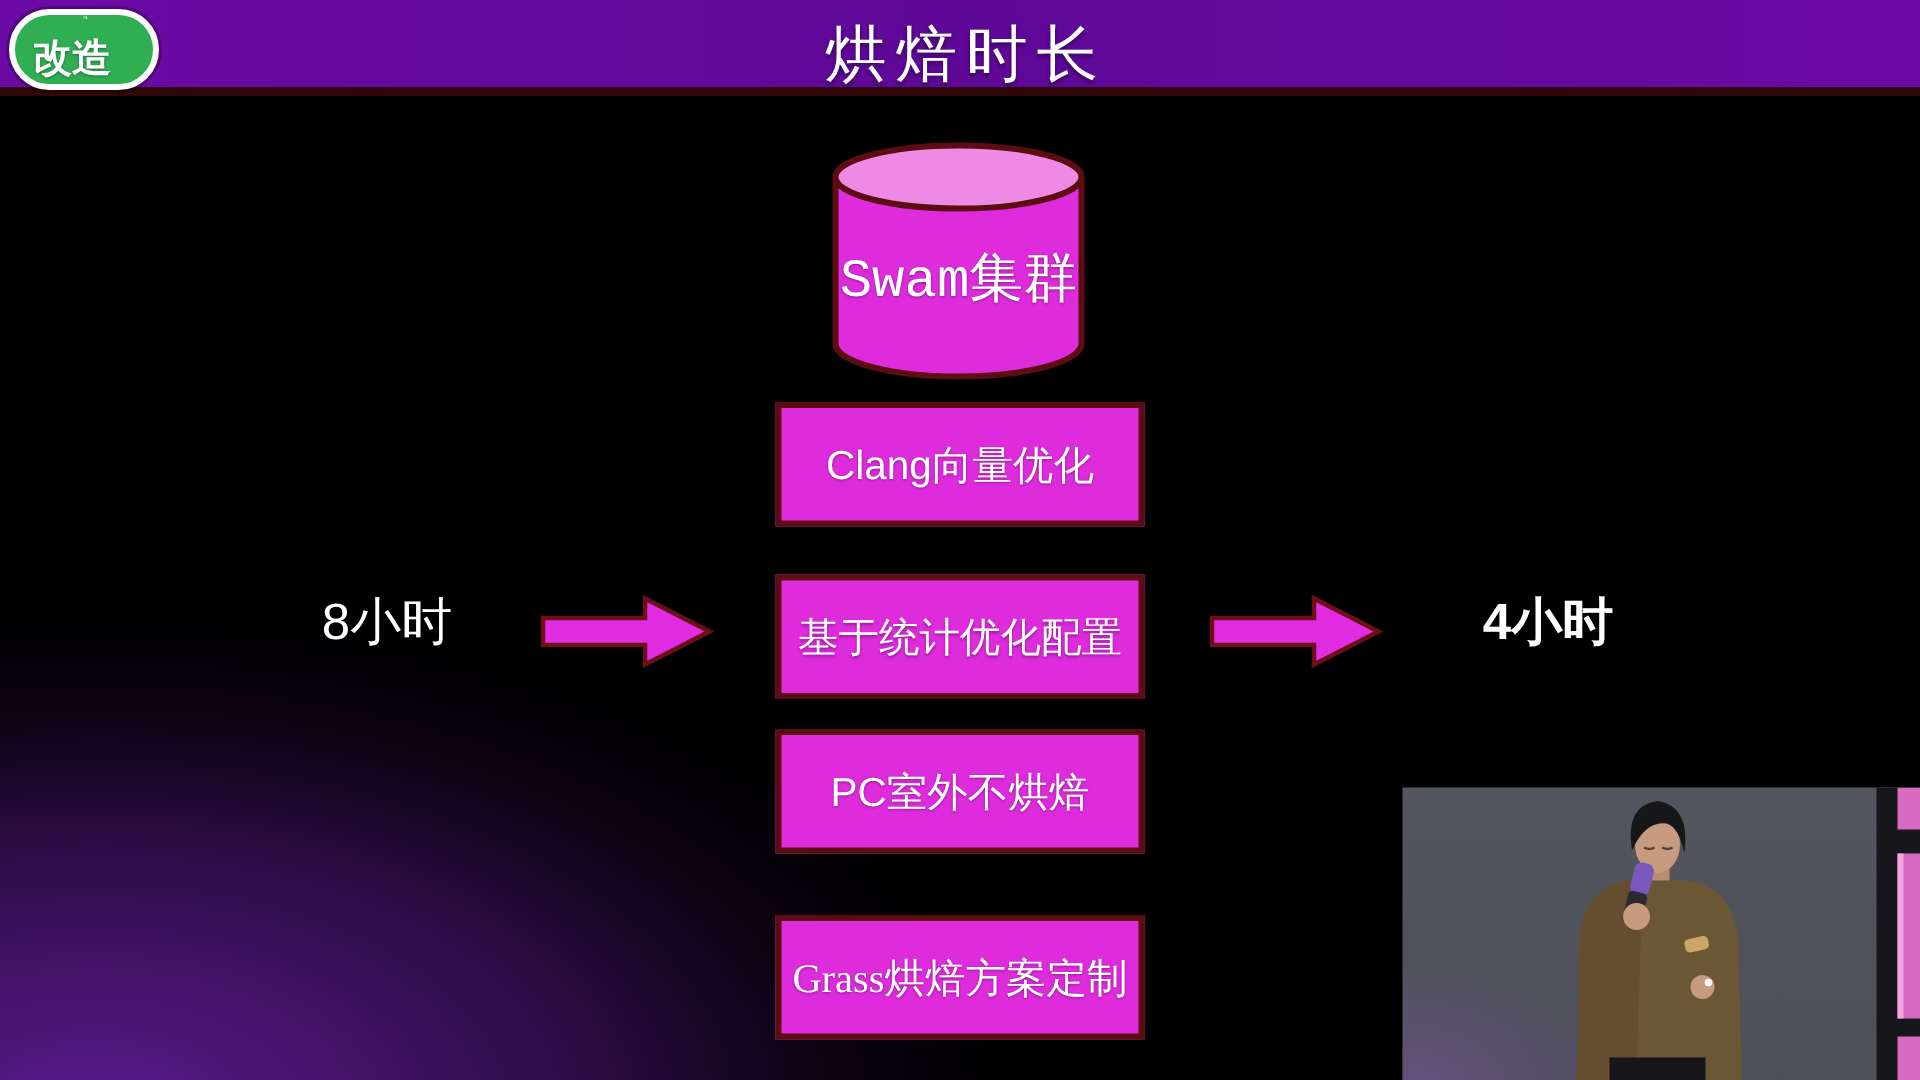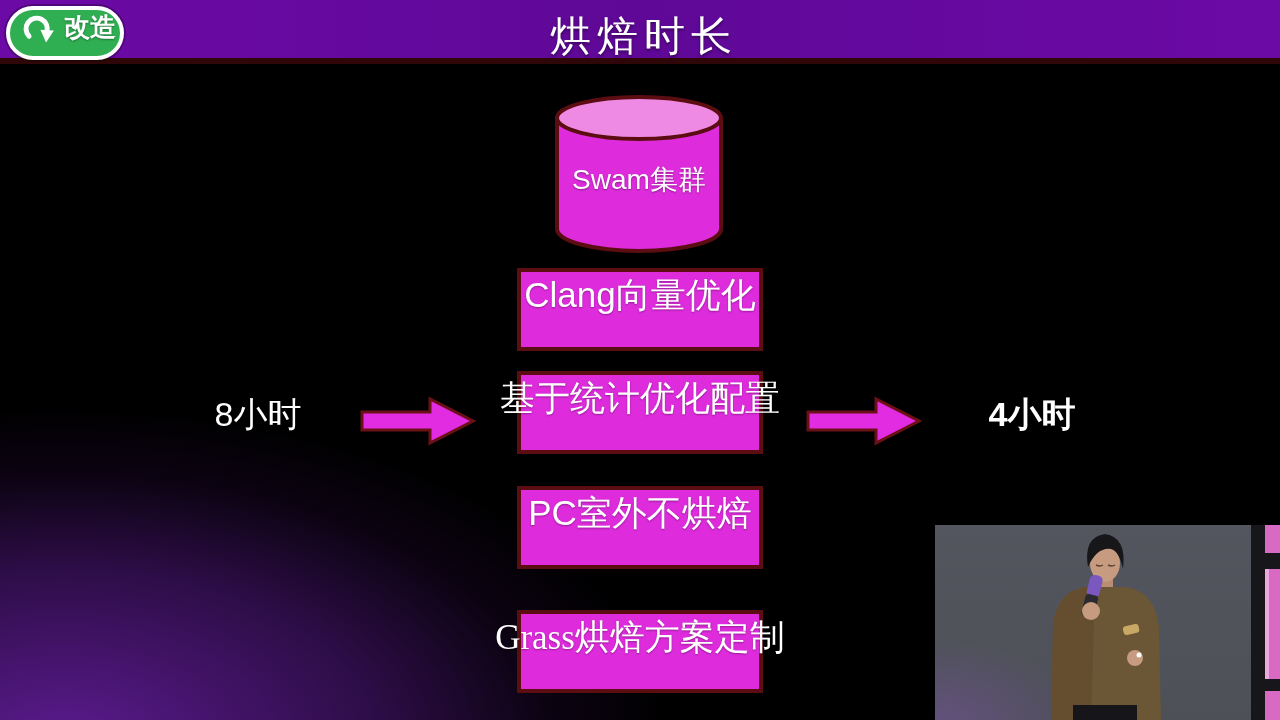--- a/index.html
+++ b/index.html
@@ -25,50 +25,52 @@
   }
   .page-title {
     position: absolute; left: 0; top: 5px; width: 100%;
     margin: 4px; text-align: center;
     font-size: 41px; font-weight: normal; letter-spacing: 6px;
     color: var(--text, #fff);
     text-shadow: 0 2px 3px rgba(0,0,0,0.45);
   }
   .badge {
     position: absolute; left: 6px; top: 6px; height: 46px;
-    padding: 0 4px 0 12px;
-    display: flex; align-items: flex-start; gap: 8px;
+    padding: 0 28px 0 12px;
+    display: flex; align-items: flex-end; gap: 8px;
     background: var(--badge_green, #2fae52);
     border: 4px solid #fff; border-radius: 28px;
     box-shadow: 0 0 0 2px rgba(0,0,0,0.25);
+    flex-direction: column;
   }
   .badge span {
     color: #fff; font-size: 26px; font-weight: bold;
     text-shadow: 0 1px 2px rgba(0,0,0,0.35);
   }
 
   
   .cylinder-wrap { position: absolute; left: 553px; top: 93px; width: 172px; height: 165px; }
   .cylinder-label {
     position: absolute; left: 0; top: 68px; width: 172px;
-    text-align: center; color: var(--text, #fff); font-size: 28px;
+    text-align: center; color: var(--text, #fff); font-size: 36px;
     text-shadow: 0 1px 2px rgba(0,0,0,0.4);
+    font-family: Liberation Mono, monospace;
   }
   .flow-box {
     position: absolute; left: 517px; width: 246px; height: 83px;
     background: var(--node_fill, #de2cdd);
     border: 4px solid var(--node_border, #5c0d12);
     box-sizing: border-box;
-    display: flex; align-items: flex-start; justify-content: center;
-    color: var(--text, #fff); font-size: 35px;
+    display: flex; align-items: center; justify-content: center;
+    color: var(--text, #fff); font-size: 27px;
     text-shadow: 0 1px 2px rgba(0,0,0,0.35);
     white-space: nowrap;
   }
   .box-1 { top: 268px; }
-  .box-2 { top: 371px; }
+  .box-2 { top: 383px; }
   .box-3 { top: 486px; }
   .box-4 { top: 610px; font-family: Liberation Serif, serif; }
 
   .side-label {
     position: absolute; top: 392px; width: 180px; text-align: center;
     color: var(--text, #fff); font-size: 34px;
     text-shadow: 0 2px 3px rgba(0,0,0,0.45);
   }
   .label-before { left: 168px; }
   .label-after  { left: 942px; font-weight: bold; }

